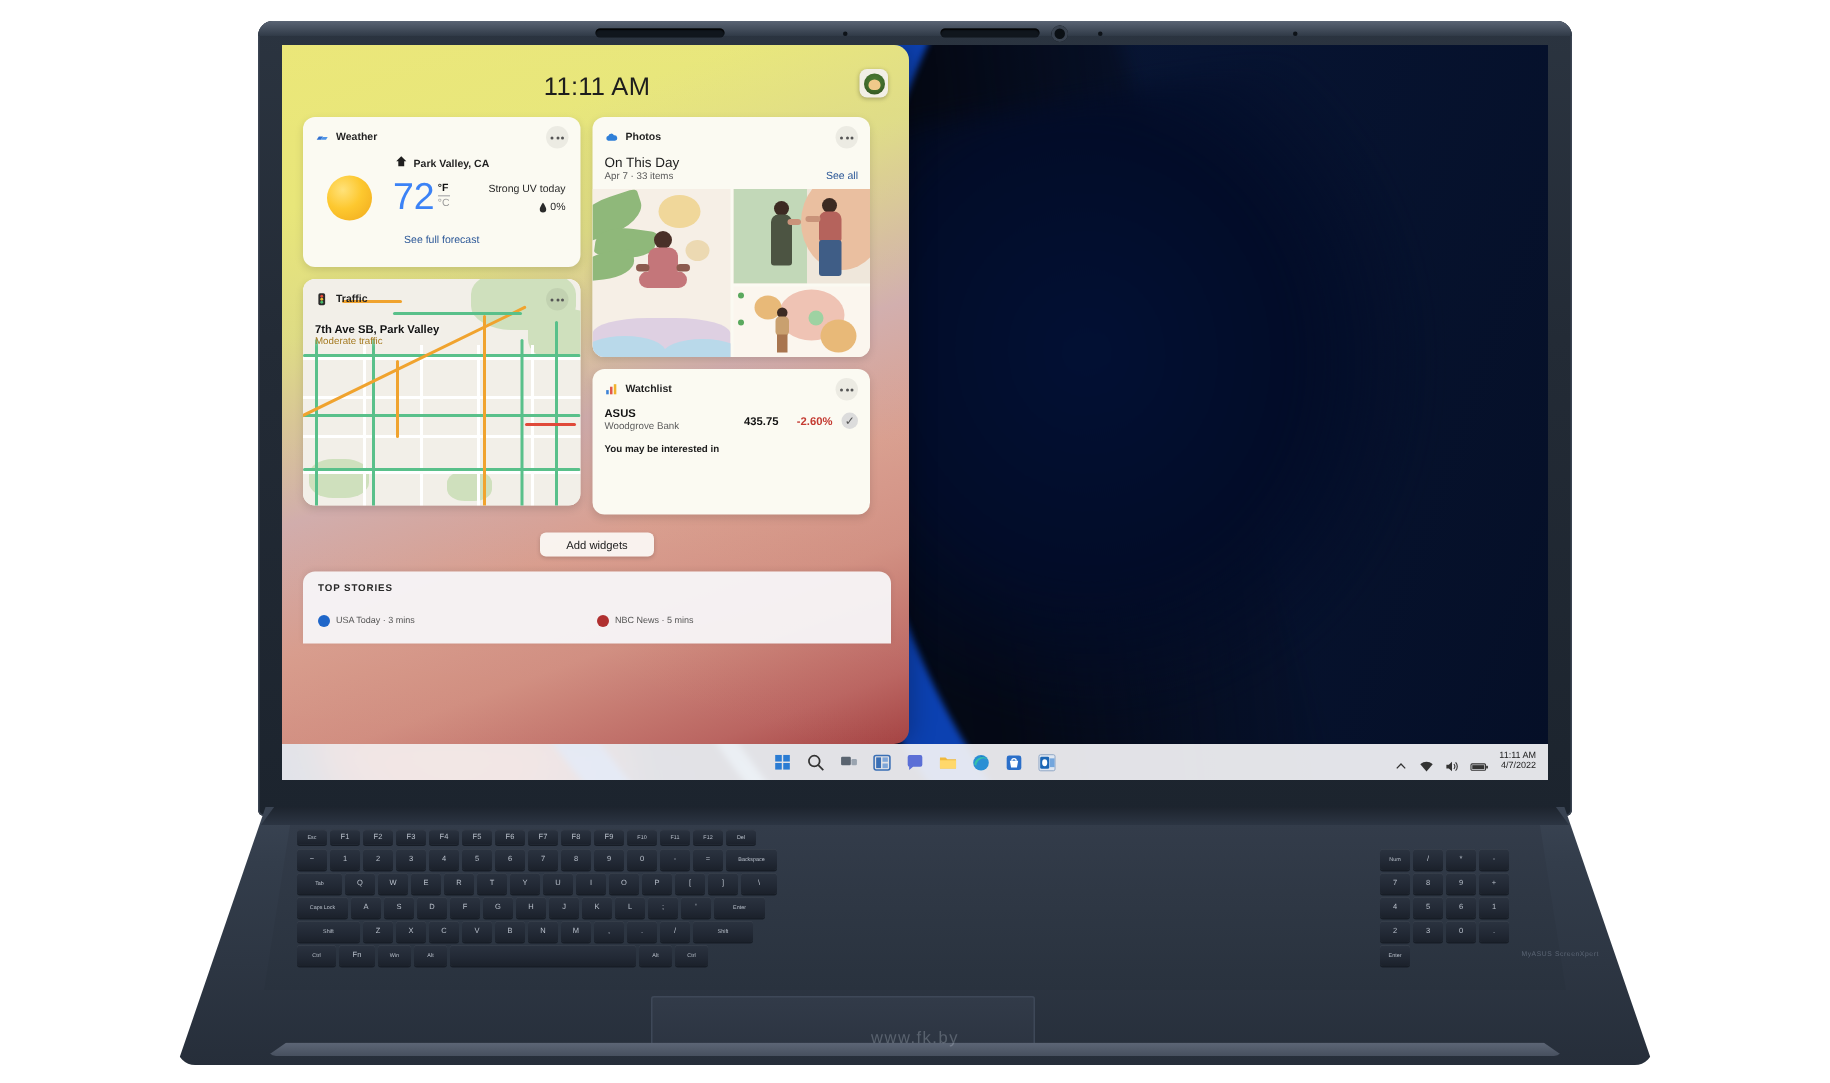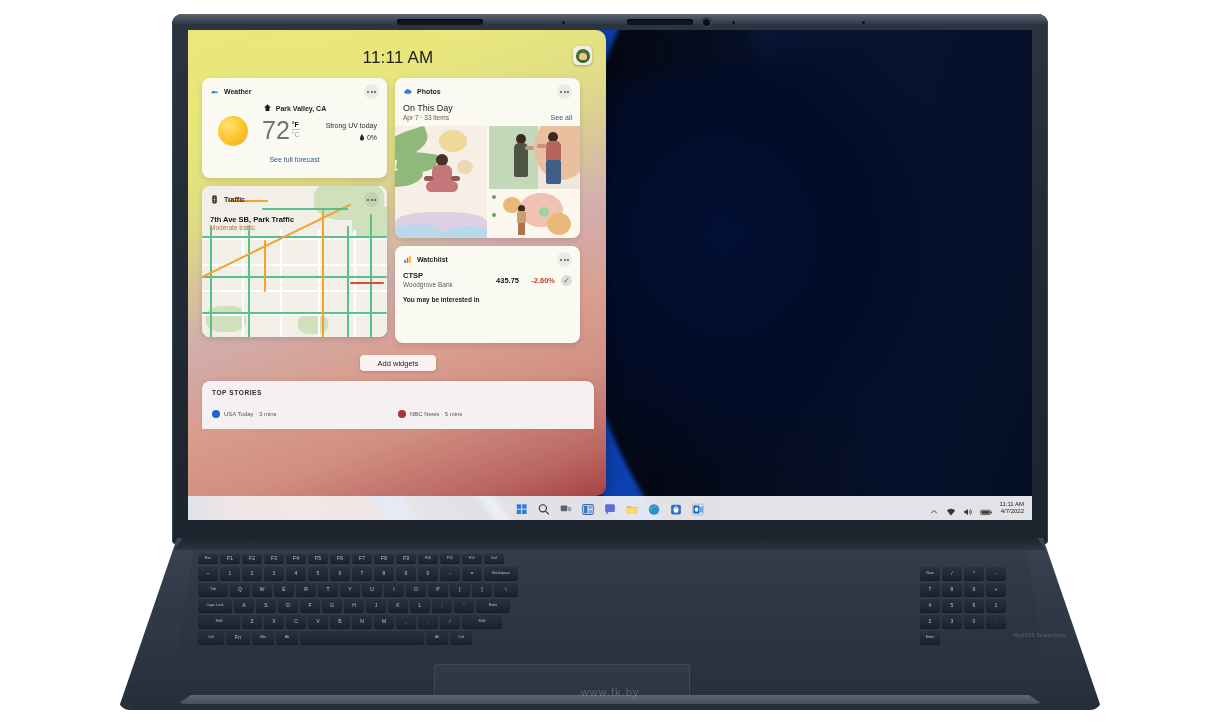--- a/index.html
+++ b/index.html
@@ -177,21 +177,21 @@
   
   #card-weather{ height:100px; }
   #weather-loc{ text-align:center; font-size:7px; font-weight:bold; color:#1f1f1f; margin-top:2px; }
   #weather-body{ display:flex; align-items:center; padding:0 10px; margin-top:4px; }
   #sun{
     width:30px; height:30px; border-radius:50%;
     background:radial-gradient(circle at 35% 32%, #ffe27a 0%, #fdc82f 45%, #f0a81c 100%);
     flex:0 0 auto; margin-left:6px;
   }
   #temp-wrap{ display:flex; align-items:flex-start; margin-left:14px; }
-  #temp{ font-size:25px; color:#737373; line-height:.95; font-weight:400; }
+  #temp{ font-size:25px; color:#3b82f6; line-height:.95; font-weight:400; }
   #units{ display:flex; flex-direction:column; margin-left:2px; margin-top:2px; }
   #unit-f{ font-size:7px; color:#111; font-weight:bold; }
   #unit-c{ font-size:7px; color:#9a9a9a; border-top:1px solid #bbb; margin-top:1px; padding-top:1px; }
   #weather-right{ margin-left:auto; text-align:right; }
   #uv-text{ font-size:7px; color:#2a2a2a; }
   #precip-row{ display:flex; align-items:center; justify-content:flex-end; gap:2px; margin-top:5px; }
   #precip-val{ font-size:7px; color:#2a2a2a; }
   #forecast-link{ font-size:7px; color:#2b5797; text-align:center; margin-top:10px; }
 
   
@@ -462,21 +462,21 @@
                     <circle cx="8" cy="8" r="1.7" fill="#edc13a"></circle>
                     <circle cx="8" cy="11.6" r="1.7" fill="#46b86a"></circle>
                   </svg>
                   <span class="card-title">Traffic</span>
                   <div class="dots">
                       <i></i>
                       <i></i>
                       <i></i>
                     </div>
                 </div>
-                <div id="traffic-label">7th Ave SB, Park Traffic</div>
+                <div id="traffic-label">7th Ave SB, Park Valley</div>
                 <div id="traffic-sub">Moderate traffic</div>
               </div>
 
             </div>
 
             <div class="col col-right">
 
               <div class="card" id="card-photos">
                 <div class="card-head">
                   <svg class="ic" viewBox="0 0 16 16">
@@ -556,21 +556,21 @@
                   <span class="card-title">Watchlist</span>
                   <div class="dots">
                       <i></i>
                       <i></i>
                       <i></i>
                     </div>
                 </div>
 
                 <div class="stock-row">
                   <div class="stock-left">
-                    <div class="stock-sym">CTSP</div>
+                    <div class="stock-sym">ASUS</div>
                     <div class="stock-name">Woodgrove Bank</div>
                   </div>
                   <div class="stock-price">435.75</div>
                   <div class="stock-chg chg-down">-2.60%</div>
                   <div class="stock-btn">✓</div>
                 </div>
 
                 <div id="watch-note">You may be interested in</div>
 
               </div>

